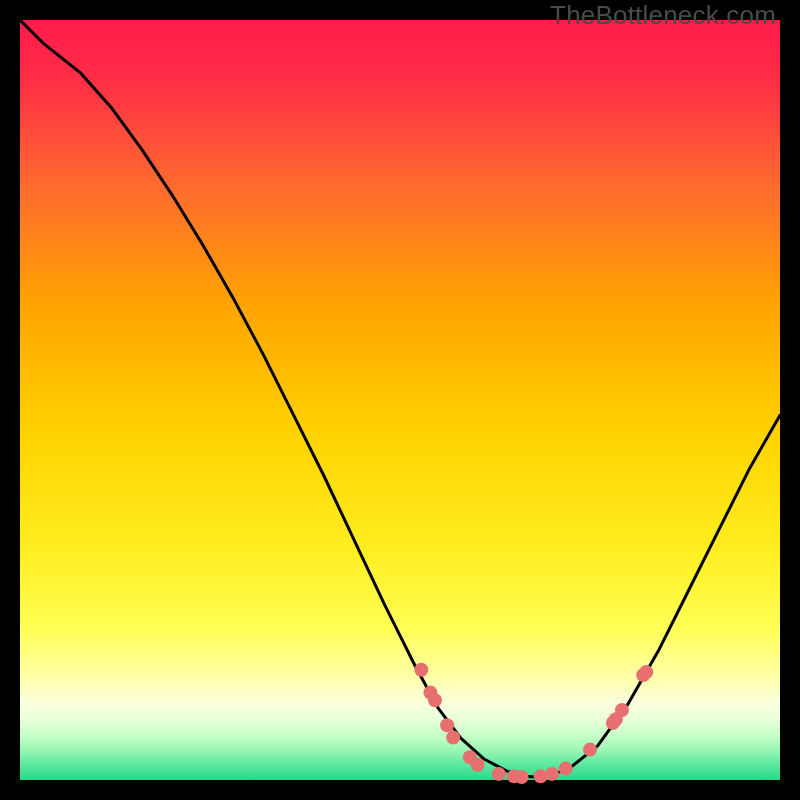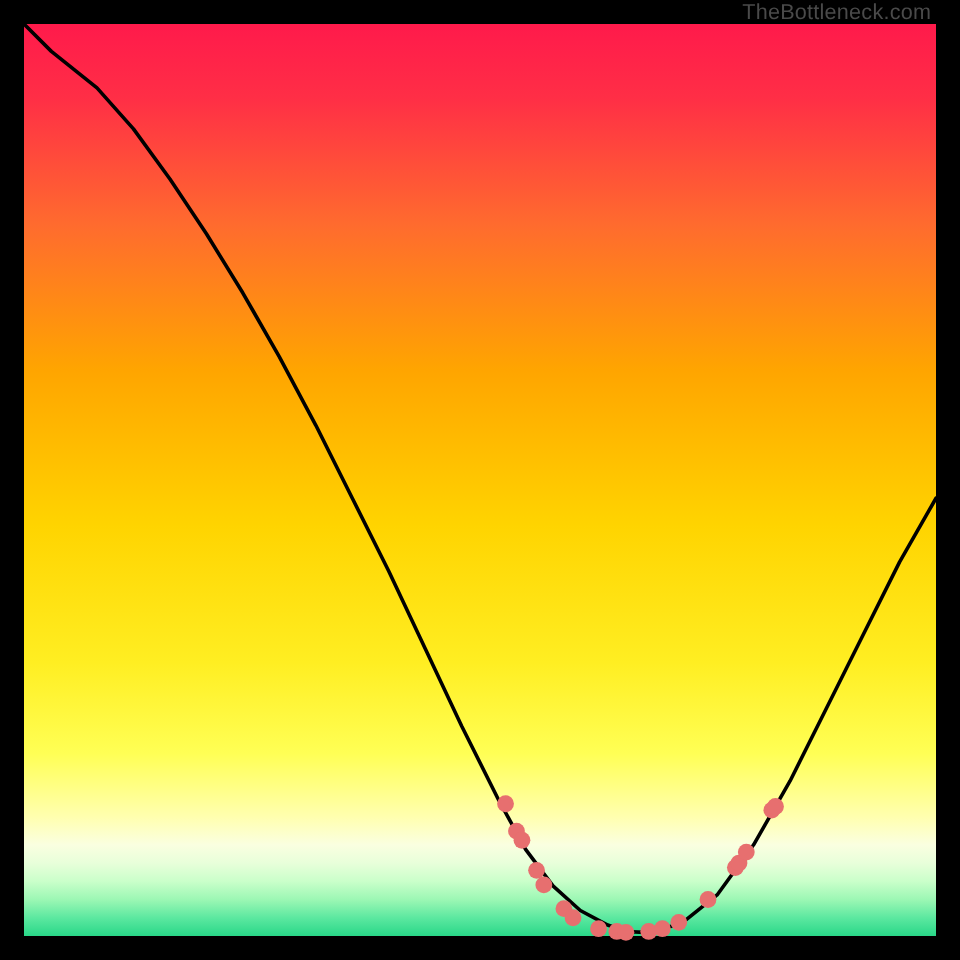--- a/index.html
+++ b/index.html
@@ -24,21 +24,21 @@
     left: 0;
     top: 0;
     width: 100%;
     height: 100%;
   }
   .watermark {
     position: absolute;
     top: 0px;
     right: 24px;
     color: #4a4a4a;
-    font-size: 18px;
+    font-size: 26px;
     font-weight: 500;
     letter-spacing: 0.2px;
     user-select: none;
   }
   svg.curve {
     position: absolute;
     left: 0;
     top: 0;
     width: 100%;
     height: 100%;

